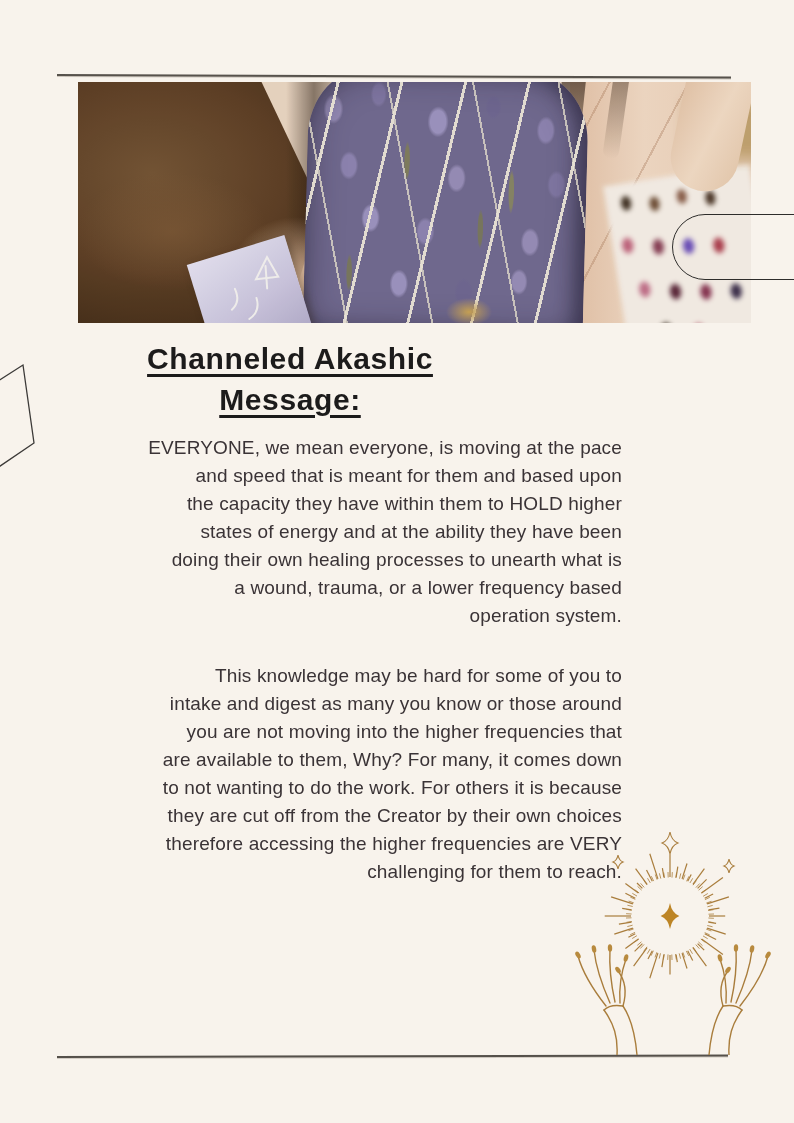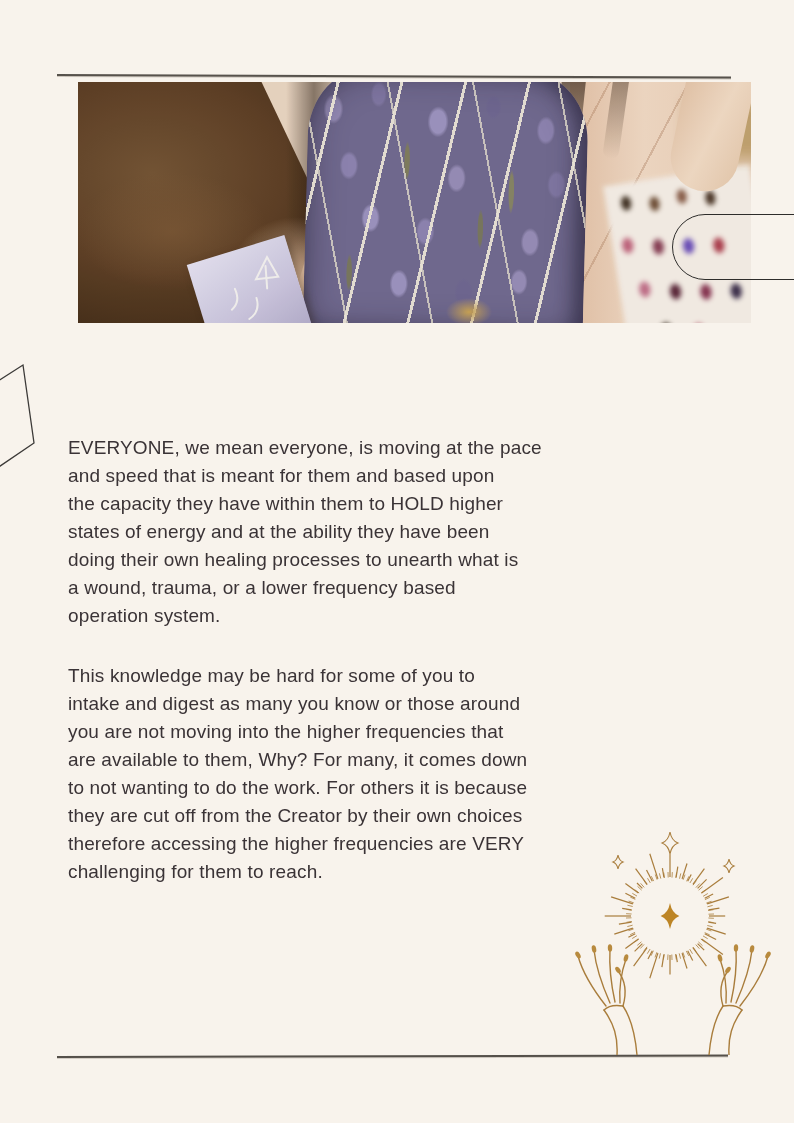--- a/index.html
+++ b/index.html
@@ -101,22 +101,22 @@
   .card-glyphs{position:absolute;left:0;top:0;width:100%;height:100%;}
   
   .pill{position:absolute;left:672px;top:214px;width:175px;height:64px;
     border:1.6px solid #2e2d2b;border-radius:34px;z-index:6;}
   .triangle{position:absolute;left:0;top:352px;width:50px;height:130px;overflow:visible;}
   
   .title{position:absolute;left:62px;top:338px;width:456px;margin:0;
     text-align:center;font-size:30px;line-height:41px;font-weight:700;
     letter-spacing:.6px;color:#1c1b1b;white-space:pre-line;
     text-decoration:underline;text-decoration-thickness:2.5px;text-underline-offset:5px;}
-  .para{position:absolute;left:68px;width:560px;margin:0;white-space:pre-line;
-    font-size:19px;line-height:28px;letter-spacing:.15px;color:#3a3336;}
+  .para{position:absolute;left:62px;width:560px;margin:0;white-space:pre-line;
+    font-size:19px;line-height:28px;letter-spacing:.15px;color:#3a3336;text-align:right;}
   .p1{top:434px}.p2{top:662px}.p3{top:912px}
   
   .hands-art{position:absolute;left:573px;top:820px;width:200px;height:235px;z-index:2;}
 </style>
 </head>
 <body>
 
 <div class="page">
 
   <div class="top-line"></div>
@@ -147,20 +147,22 @@
       </svg>
     </div>
   </div>
 
   <div class="pill"></div>
 
   <svg class="triangle" viewBox="0 0 50 130">
     <path d="M-38,52 L23,13 L34,91 L-38,140" fill="none" stroke="#3c3a38" stroke-width="1.3"></path>
   </svg>
 
+  <h1 class="title">Channeled Akashic
+Message:</h1>
 
   <p class="para p1">EVERYONE, we mean everyone, is moving at the pace
 and speed that is meant for them and based upon
 the capacity they have within them to HOLD higher
 states of energy and at the ability they have been
 doing their own healing processes to unearth what is
 a wound, trauma, or a lower frequency based
 operation system.</p>
   <p class="para p2">This knowledge may be hard for some of you to
 intake and digest as many you know or those around

